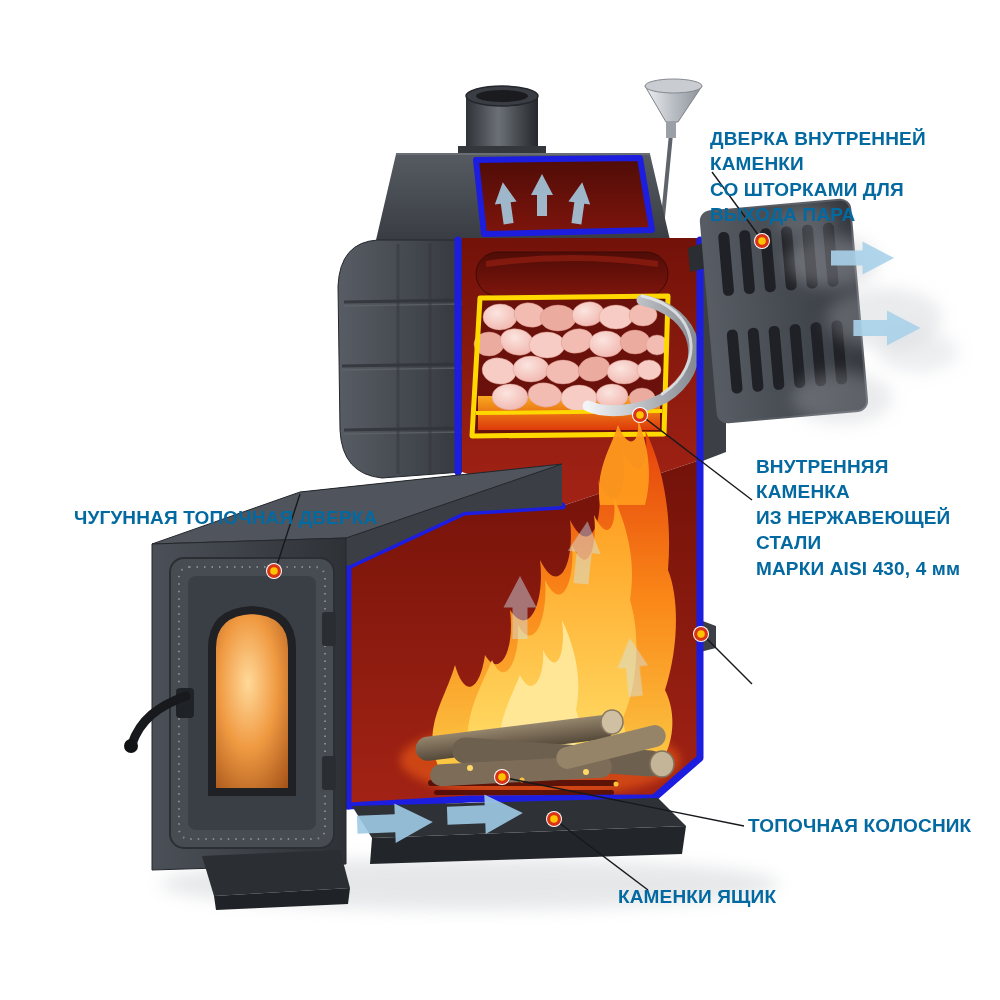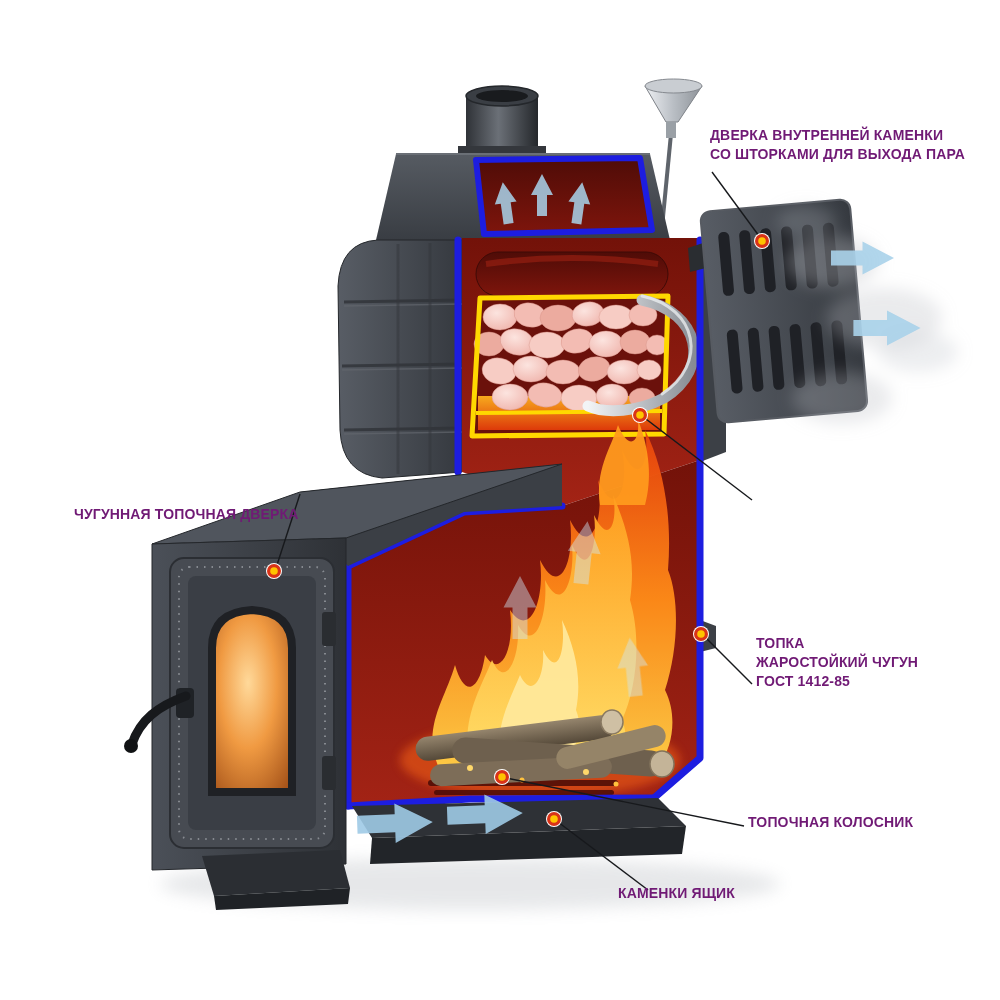--- a/index.html
+++ b/index.html
@@ -2,22 +2,22 @@
 <html><head>
 <meta charset="utf-8">
 <style>
   html,body{margin:0;padding:0;background:#ffffff;}
   .canvas{
     position:relative;width:1000px;height:1000px;background:#ffffff;
     overflow:hidden;font-family:"Liberation Sans",sans-serif;
   }
   .canvas svg{position:absolute;left:0;top:0;}
   .label{
-    position:absolute;font-size:14px;font-weight:700;line-height:1.34;
-    color:#701a75;white-space:pre-line;letter-spacing:.15px;
+    position:absolute;font-size:19px;font-weight:700;line-height:1.34;
+    color:#0369a1;white-space:pre-line;letter-spacing:.15px;
   }
 </style>
 </head>
 <body>
 
 <div class="canvas">
 
 <svg width="1000" height="1000" viewBox="0 0 1000 1000">
   <defs>
     <linearGradient id="gBody" x1="0" y1="0" x2="1" y2="0">
@@ -330,19 +330,19 @@
             <circle cx="554" cy="819" r="7" fill="#d93318"></circle>
             <circle cx="554" cy="819" r="3.8" fill="#ffc400"></circle>
           </g>
     </g>
   </g>
 </svg>
 
 <div class="label" style="left:710px;top:126px;width:272px;">ДВЕРКА ВНУТРЕННЕЙ КАМЕНКИ
 СО ШТОРКАМИ ДЛЯ ВЫХОДА ПАРА</div>
 <div class="label" style="left:74px;top:477px;margin-top:28px;">ЧУГУННАЯ ТОПОЧНАЯ ДВЕРКА</div>
-<div class="label" style="left:756px;top:634px;width:220px;">ТОПКА
-ЖАРОСТОЙКИЙ ЧУГУН
-ГОСТ 1412-85</div>
+<div class="label" style="left:756px;top:454px;width:230px;">ВНУТРЕННЯЯ КАМЕНКА
+ИЗ НЕРЖАВЕЮЩЕЙ СТАЛИ
+МАРКИ AISI 430,  4 мм</div>
 <div class="label" style="left:748px;top:813px;">ТОПОЧНАЯ КОЛОСНИК</div>
 <div class="label" style="left:618px;top:884px;">КАМЕНКИ ЯЩИК</div>
 
 </div>
 
 </body></html>

